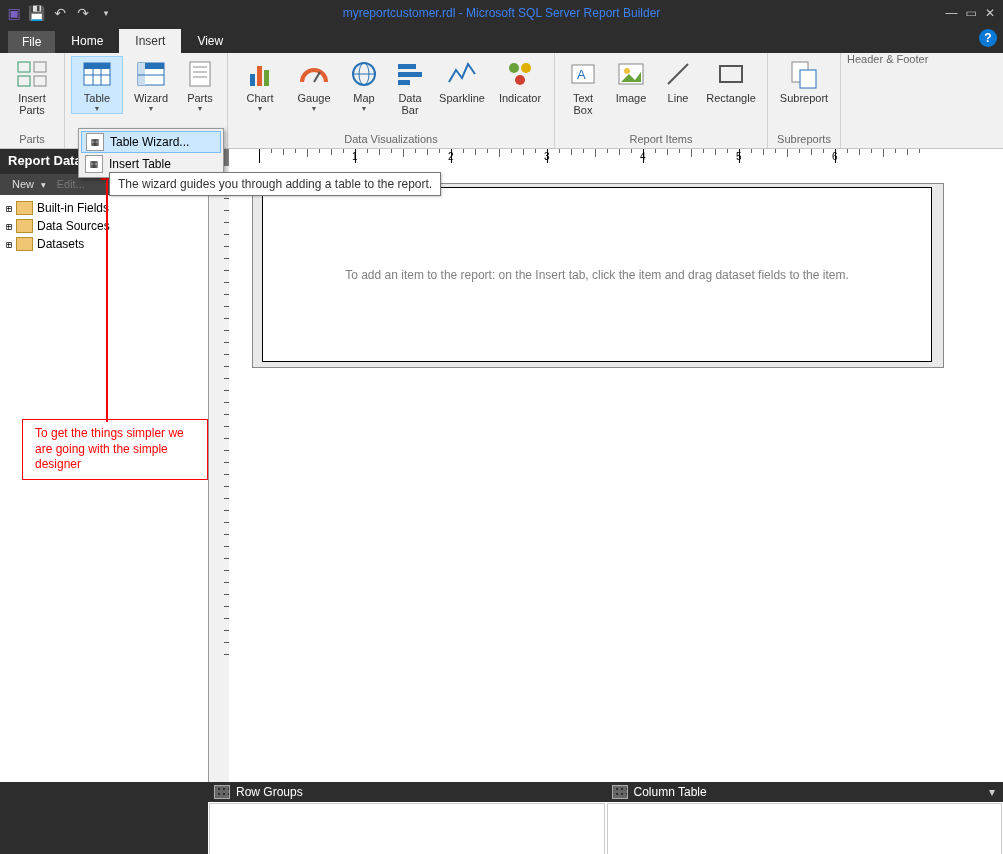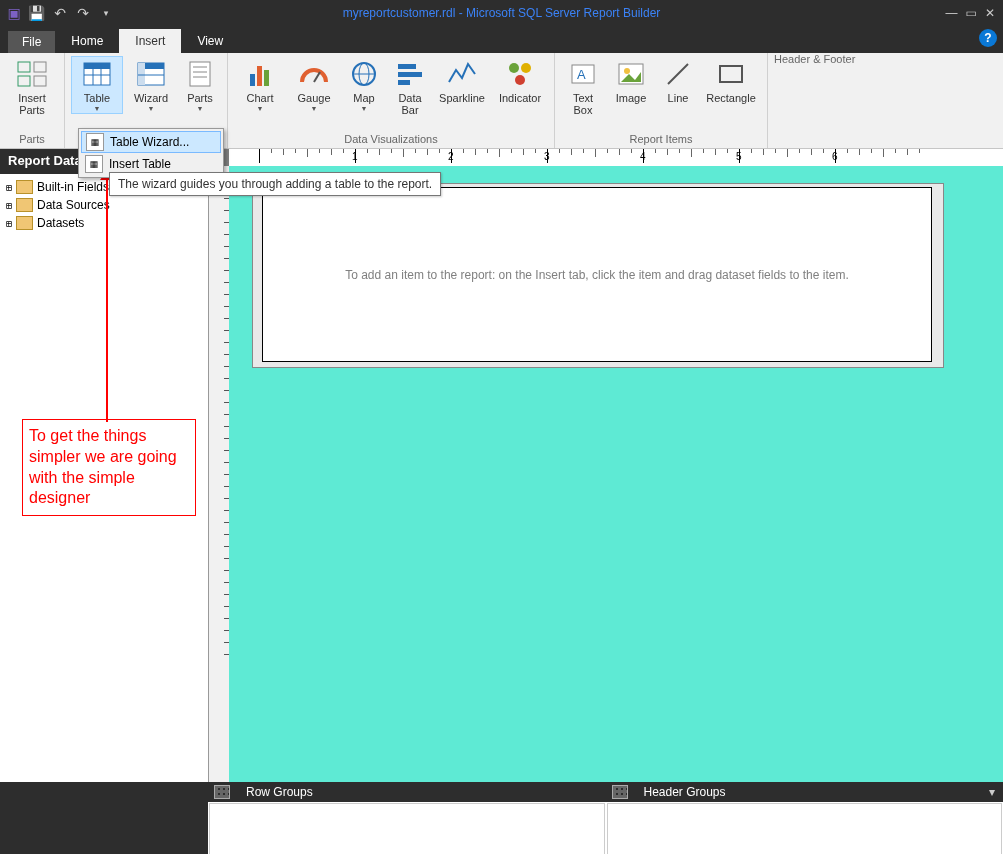--- a/index.html
+++ b/index.html
@@ -26,32 +26,32 @@
   .sidepane { width:208px; background:#fff; border-right:1px solid #999; display:flex; flex-direction:column; }
   .sp-header { background:#2d2d2d; color:#fff; font-weight:bold; font-size:13px; padding:4px 8px 6px 8px;}
   .sp-toolbar { background:#444; display:flex; gap:3px; padding:2px 4px; }
   .sp-toolbar span { color:#ddd; font-size:11px; padding:2px 4px;}
   .sp-toolbar span.dis { color:#777; }
   .tree { padding:4px 2px; font-size:12px; color:#000; }
   .tree-row { display:flex; align-items:center; height:18px; }
   .tree-row .tw { width:14px; text-align:center; color:#000; font-family:monospace; font-size:10px;}
   .tree-row .tw.empty { visibility:hidden;}
   .tree-row .folder { width:15px; height:12px; background:#f0c674; border:1px solid #b8912a; margin-right:4px;}
-  .annot { margin:4px 10px; border:1.5px solid #ff0000; color:#ff0000; font-size:16px; padding:6px 6px; line-height:1.3; position:absolute; top:415px; left:12px; width:160px; z-index:200;}
+  .annot { margin:4px 10px; border:1.5px solid #ff0000; color:#ff0000; font-size:12px; padding:6px 12px; line-height:1.3; position:absolute; top:415px; left:12px; width:160px; z-index:200;}
   .arrow-line { position:absolute; left:106px; top:177px; width:2px; height:245px; background:#ff0000; z-index:200;}
   .arrow-head { position:absolute; left:100px; top:170px; width:0;height:0;border-left:7px solid transparent;border-right:7px solid transparent;border-bottom:10px solid #ff0000; z-index:200;}
   .design-area { flex:1; background:#808080; position:relative; overflow:hidden;}
   .top-ruler { position:absolute; left:20px; right:0; top:0; height:17px; background:#fff; border-bottom:1px solid #888;}
   .top-ruler .content { position:absolute; left:30px; top:0; height:17px; font-size:10px; color:#000;}
   .left-ruler { position:absolute; left:0; top:17px; width:20px; bottom:0; background:#f1f1f1; border-right:1px solid #888;}
-  .canvas-wrap { position:absolute; left:20px; top:17px; right:0; bottom:0; background:#5eead4;}
+  .canvas-wrap { position:absolute; left:20px; top:17px; right:0; bottom:0; background:#ffffff;}
   .canvasbg { position:absolute; left:23px; top:17px; width:690px; height:183px; background:#e9e9e9; border:1px solid #888;}
   .canvas { position:absolute; left:33px; top:21px; width:670px; height:175px; background:#fff; border:1px solid #000; display:flex; align-items:center; justify-content:center; color:#808080; font-size:12px; text-align:center; padding:0 20px; box-sizing:border-box;}
   .groups-bar { height:20px; background:#2d2d2d; display:flex; color:#fff; font-size:12px;}
-  .groups-bar .half { flex:1; display:flex; align-items:center; gap:16px; padding-left:6px;}
+  .groups-bar .half { flex:1; display:flex; align-items:center; gap:6px; padding-left:6px;}
   .groups-bar .grid-i { display:inline-block; width:14px; height:12px; border:1px solid #aaa; background:repeating-linear-gradient(90deg,#666 0 3px,transparent 3px 5px),repeating-linear-gradient(0deg,#666 0 3px,transparent 3px 5px);}
   .groups-bar .dd { margin-left:auto; padding-right:8px; color:#ccc;}
   .groups-body { height:117px; display:flex; background:#fff;}
   .groups-body .half { flex:1; border:1px solid #ccc; margin:1px;}
   .dropdown-menu { position:absolute; z-index:300; background:#f0f0f0; border:1px solid #999; box-shadow:2px 2px 4px rgba(0,0,0,.3); left:78px; top:128px; width:140px; padding:2px;}
   .dropdown-menu .mi { display:flex; align-items:center; height:22px; font-size:12px; padding:0 4px; gap:6px;}
   .dropdown-menu .mi.hl { background:#cce8ff; border:1px solid #7abaff; height:20px;}
   .dropdown-menu .mi .mi-icon { width:16px;height:16px;border:1px solid #999;background:#fff;display:flex;align-items:center;justify-content:center;font-size:9px;}
   .tooltip { position:absolute; z-index:310; left:109px; top:172px; background:#fff; border:1px solid #767676; padding:4px 8px; font-size:12px; color:#333; box-shadow:1px 1px 2px rgba(0,0,0,.2);}
   svg.icon { width:26px;height:26px;}
@@ -247,20 +247,34 @@
             <svg class="icon" viewBox="0 0 32 32">
               <rect x="5" y="8" width="22" height="16" fill="none" stroke="#555" stroke-width="2"></rect>
             </svg>
           </div>
           <div class="lbl">Rectangle</div>
         </div>
     </div>
     <div class="glabel">Report Items</div>
   </div>
 
+  <div class="rgroup">
+    <div class="items">
+      <div class="ritem" style="width:58px">
+          <div class="icon">
+            <svg class="icon" viewBox="0 0 32 32">
+              <rect x="4" y="4" width="16" height="20" fill="#fff" stroke="#888"></rect>
+              <rect x="12" y="12" width="16" height="18" fill="#fff" stroke="#2671b8"></rect>
+            </svg>
+          </div>
+          <div class="lbl">Subreport</div>
+        </div>
+    </div>
+    <div class="glabel">Subreports</div>
+  </div>
 
   <div class="rgroup" style="border-right:none">
     <div class="glabel">Header &amp; Footer</div>
   </div>
 </div>
 
 <div class="dropdown-menu">
   <div class="mi hl">
     <span class="mi-icon">▦</span>
     <span>Table Wizard...</span>
@@ -269,20 +283,25 @@
     <span class="mi-icon">▦</span>
     <span>Insert Table</span>
   </div>
 </div>
 <div class="tooltip">The wizard guides you through adding a table to the report.</div>
 
 <div class="body-row">
 
   <div class="sidepane">
     <div class="sp-header">Report Data</div>
+    <div class="sp-toolbar">
+      <span><span>New</span> <small>▾</small></span>
+      <span class="dis">Edit...</span>
+      <span class="dis" style="margin-left:auto;color:#c66">✕</span>
+    </div>
     <div class="tree">
       <div class="tree-row">
           <span class="tw">⊞</span>
           <span class="folder"></span>
           <span>Built-in Fields</span>
         </div>
       <div class="tree-row">
           <span class="tw">⊞</span>
           <span class="folder"></span>
           <span>Data Sources</span>
@@ -418,20 +437,20 @@
 <div class="arrow-head"></div>
 <div class="annot">To get the things simpler we are going with the simple designer</div>
 
 <div class="groups-bar" style="margin-left:208px">
   <div class="half">
     <span class="grid-i"></span>
     <span>Row Groups</span>
   </div>
   <div class="half">
     <span class="grid-i"></span>
-    <span>Header Groups</span>
+    <span>Column Table</span>
     <span class="dd">▾</span>
   </div>
 </div>
 <div class="groups-body" style="margin-left:208px">
   <div class="half"></div>
   <div class="half"></div>
 </div>
 
 </body></html>

